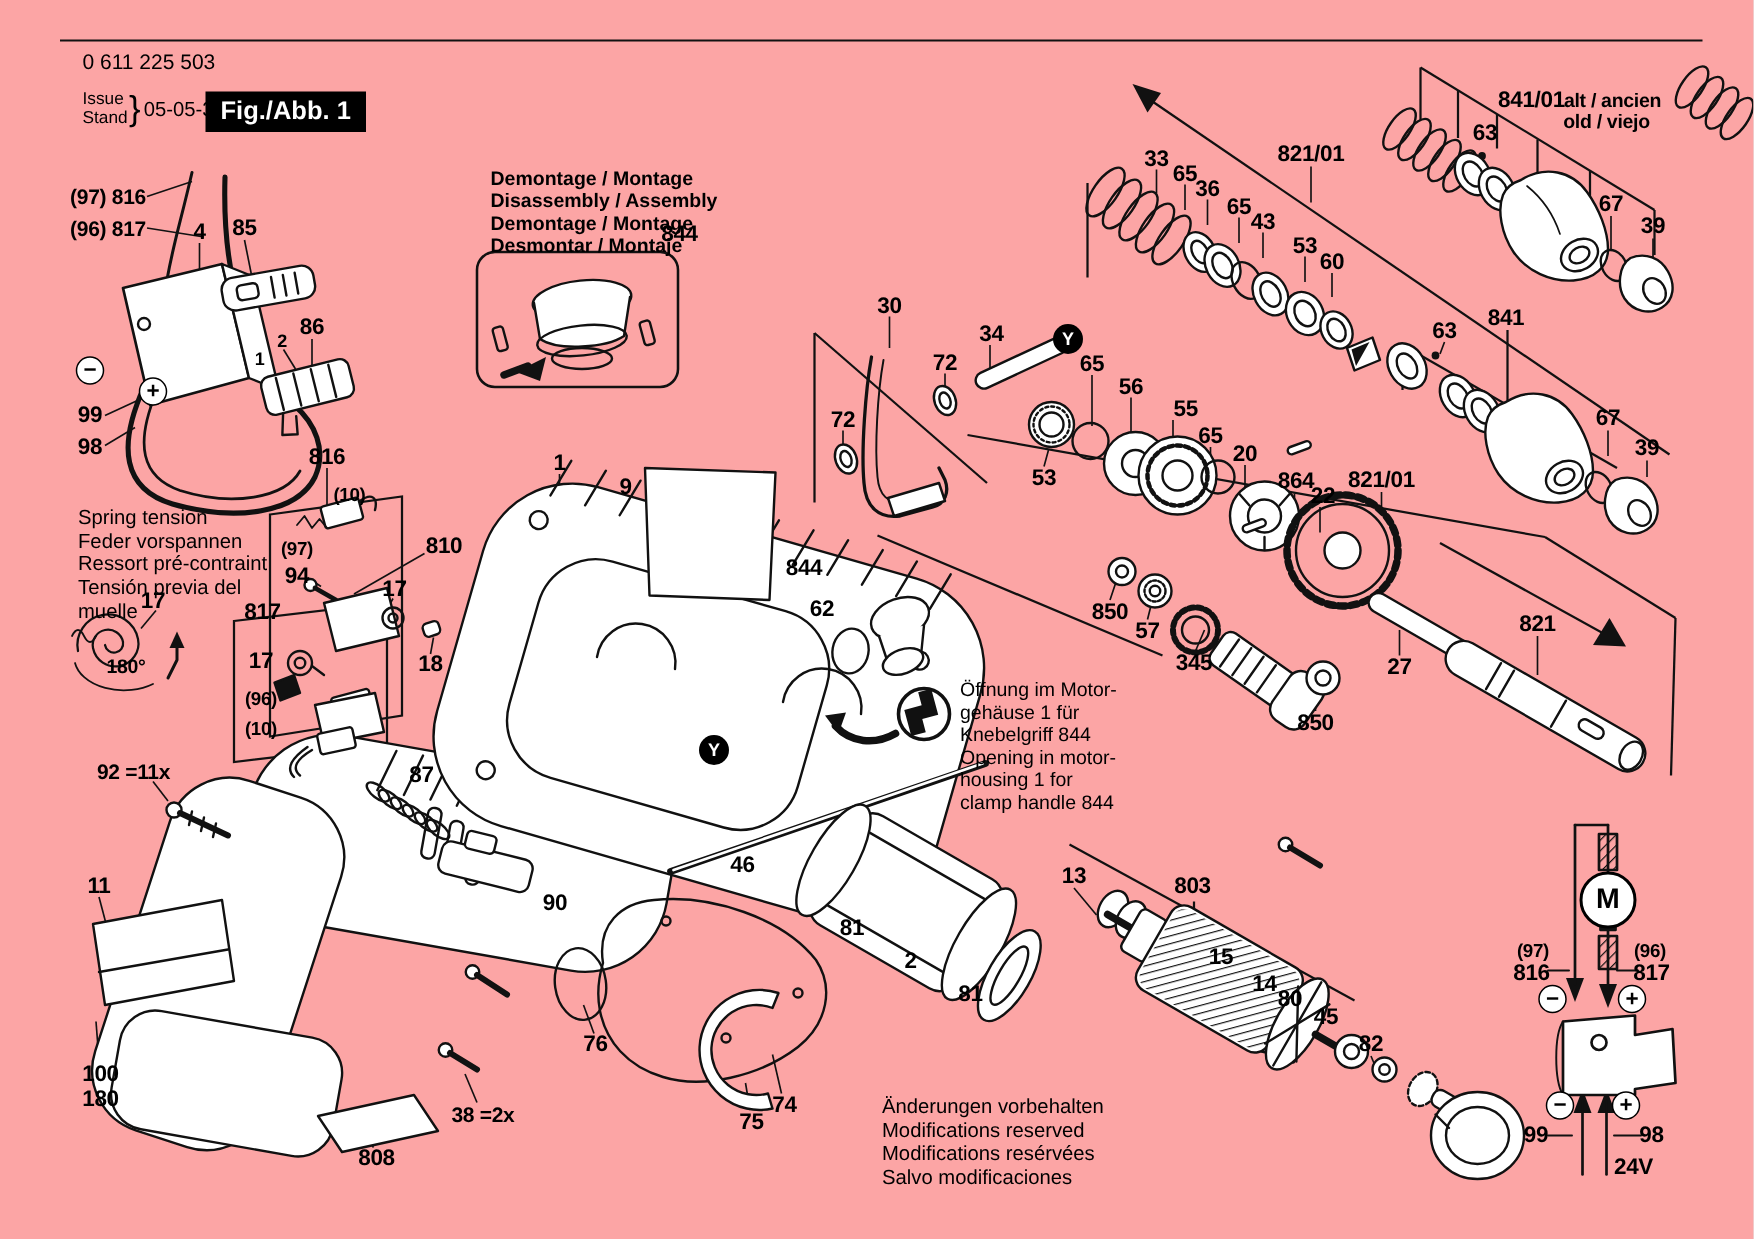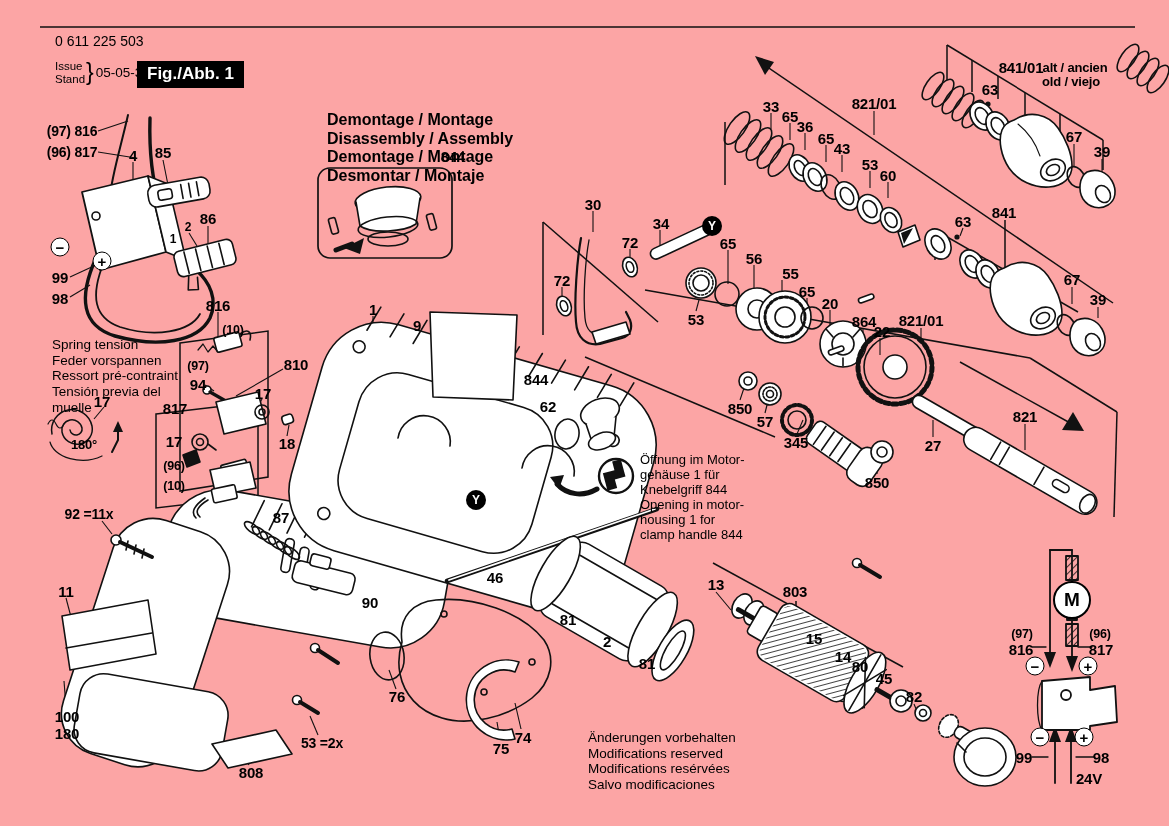--- a/index.html
+++ b/index.html
@@ -5,21 +5,21 @@
   html,body{margin:0;padding:0;background:#e8e8e8;}
   #page{position:relative;width:1169px;height:826px;background:#fca5a5;overflow:hidden;
         font-family:"Liberation Sans",sans-serif;color:#000;}
   #art{position:absolute;left:0;top:0;}
   .layer{position:absolute;left:0;top:0;width:100%;height:100%;}
   .plabel{position:absolute;transform:translate(-50%,-50%);font-weight:bold;font-size:15px;
           white-space:nowrap;letter-spacing:-0.2px;line-height:1;}
   .noteblock{position:absolute;line-height:1.16;}
   .noteblock div{white-space:nowrap;}
   .nb-normal{font-size:13.5px;font-weight:normal;}
-  .nb-bold{font-size:16px;font-weight:bold;}
+  .nb-bold{font-size:13px;font-weight:bold;}
   .sym{position:absolute;transform:translate(-50%,-50%);display:flex;align-items:center;justify-content:center;}
   .sym.minus,.sym.plus{width:17px;height:17px;border:1.6px solid #000;border-radius:50%;
        font-size:15px;font-weight:bold;background:#fff;line-height:1;}
   .sym.y{width:20px;height:20px;background:#000;color:#fff;border-radius:50%;font-size:12px;font-weight:bold;}
   .sym.m{width:34px;height:34px;border:2.6px solid #000;border-radius:50%;background:#fff;
        font-size:19px;font-weight:bold;}
   #figbox{position:absolute;left:137px;top:61px;background:#000;color:#fff;
         font-size:17px;font-weight:bold;padding:3px 10px 4px 10px;}
   #partnum{position:absolute;left:55px;top:33px;font-size:14px;}
   #issueblock{position:absolute;left:55px;top:59px;display:flex;align-items:center;}
@@ -578,21 +578,21 @@
       <div class="plabel" style="left: 373px; top: 309px;">1</div>
       <div class="plabel" style="left: 417px; top: 325px;">9</div>
       <div class="plabel" style="left: 287px; top: 443px;">18</div>
       <div class="plabel" style="left: 536px; top: 379px;">844</div>
       <div class="plabel" style="left: 548px; top: 406px;">62</div>
       <div class="plabel" style="left: 89px; top: 514px; font-size: 14px;">92 =11x</div>
       <div class="plabel" style="left: 66px; top: 591px;">11</div>
       <div class="plabel" style="left: 67px; top: 716px;">100</div>
       <div class="plabel" style="left: 67px; top: 733px;">180</div>
       <div class="plabel" style="left: 251px; top: 772px;">808</div>
-      <div class="plabel" style="left: 322px; top: 743px; font-size: 14px;">53 =2x</div>
+      <div class="plabel" style="left: 322px; top: 743px; font-size: 14px;">38 =2x</div>
       <div class="plabel" style="left: 281px; top: 517px;">87</div>
       <div class="plabel" style="left: 370px; top: 602px;">90</div>
       <div class="plabel" style="left: 495px; top: 577px;">46</div>
       <div class="plabel" style="left: 397px; top: 696px;">76</div>
       <div class="plabel" style="left: 501px; top: 748px;">75</div>
       <div class="plabel" style="left: 523px; top: 737px;">74</div>
       <div class="plabel" style="left: 453px; top: 156px;">844</div>
       <div class="plabel" style="left: 593px; top: 204px;">30</div>
       <div class="plabel" style="left: 630px; top: 242px;">72</div>
       <div class="plabel" style="left: 661px; top: 223px;">34</div>

